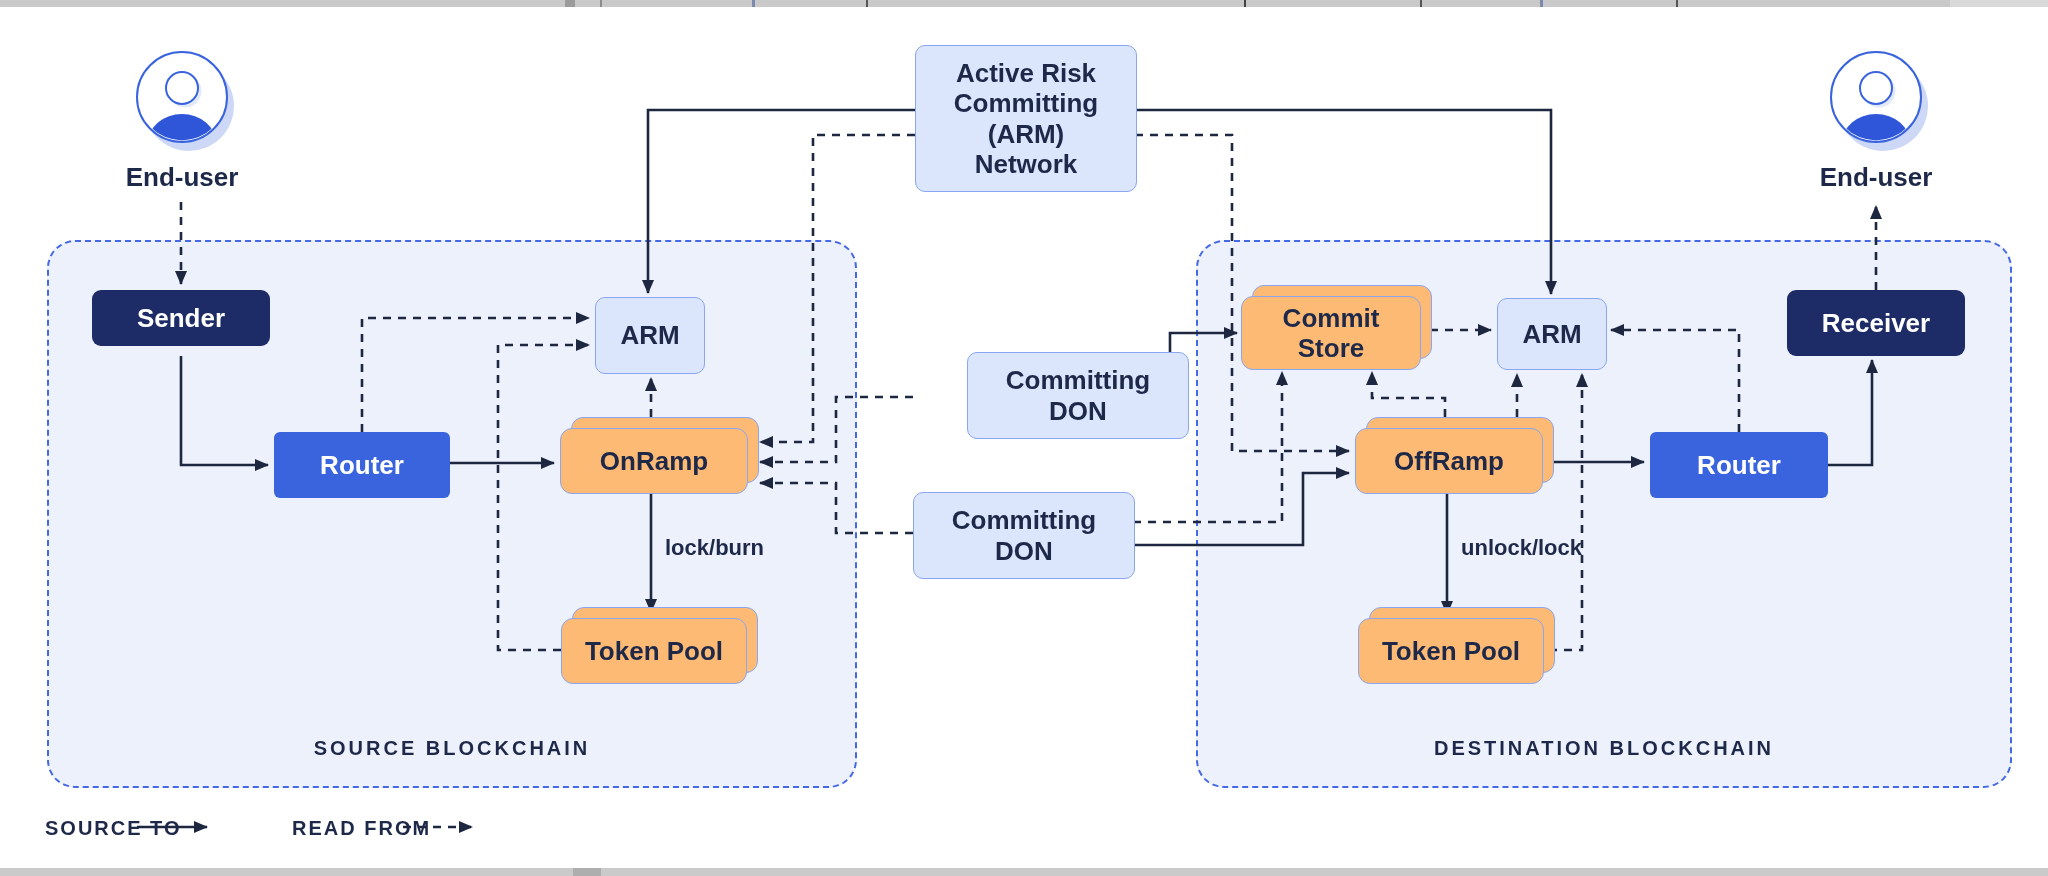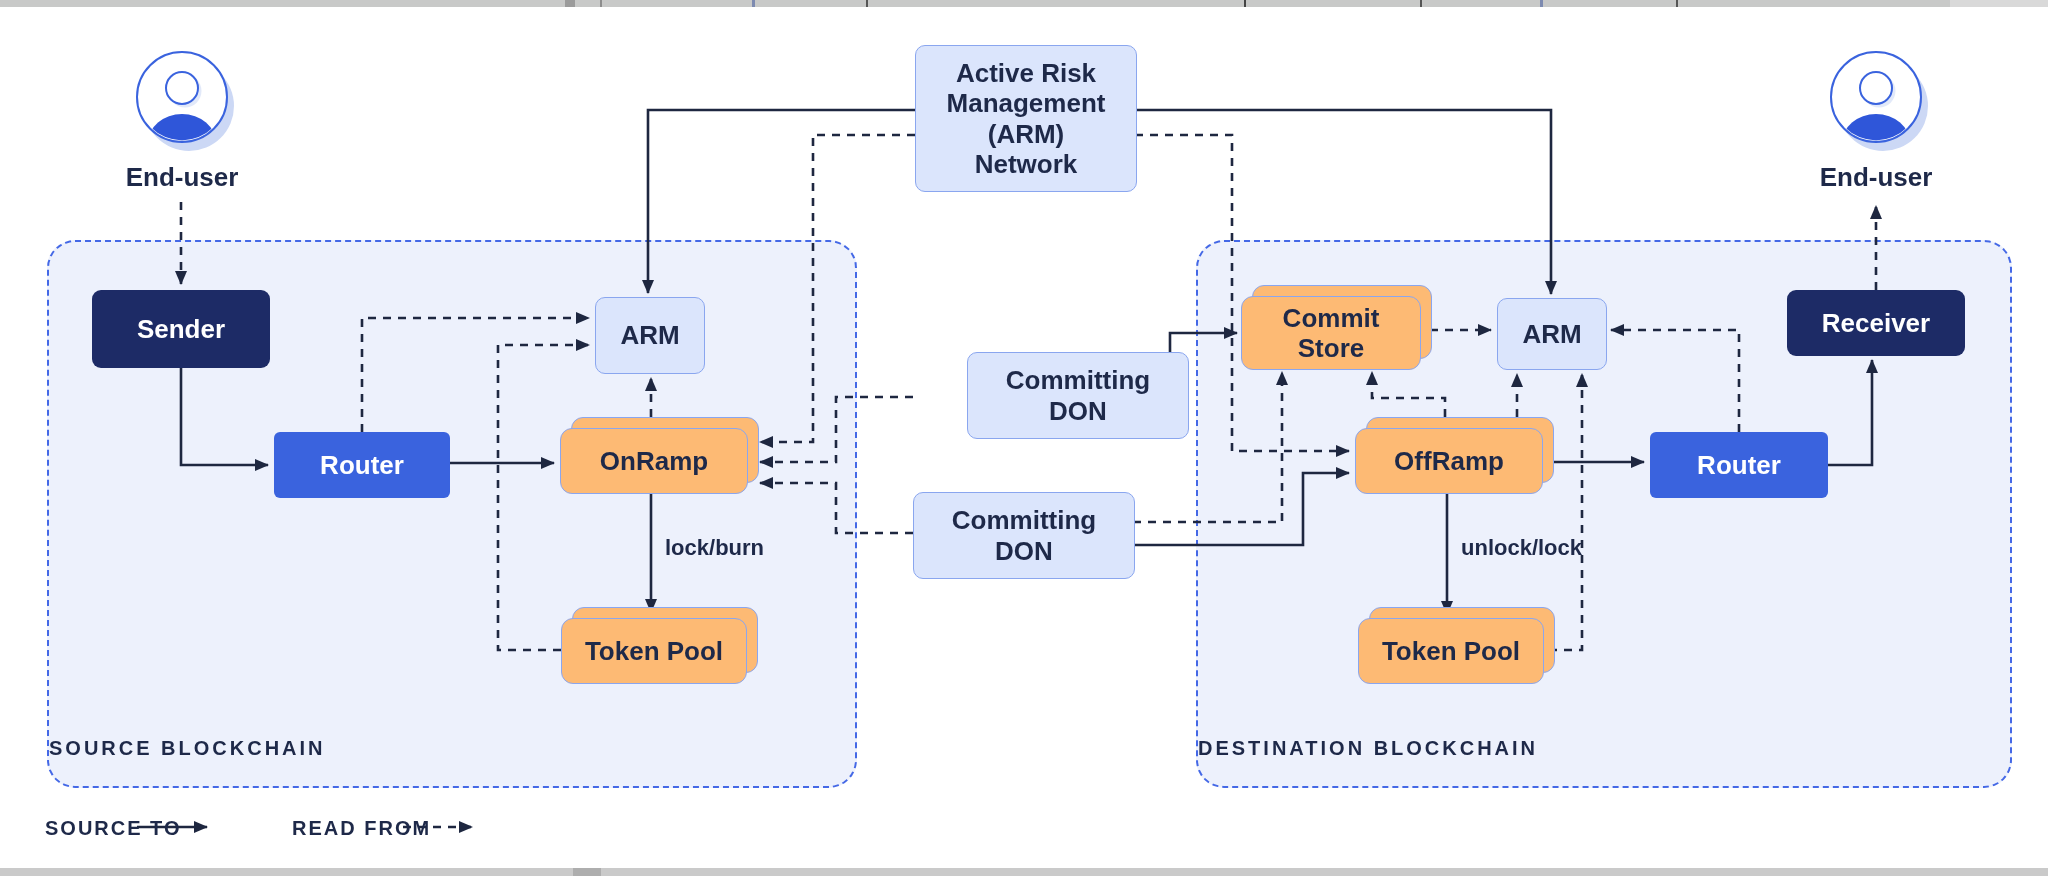--- a/index.html
+++ b/index.html
@@ -13,21 +13,21 @@
   .chrome-top{position:absolute;left:0;top:0;width:2048px;height:7px;background:#c8c9c8;z-index:6;}
   .chrome-top .seg{position:absolute;top:0;height:7px;}
   .chrome-bottom{position:absolute;left:0;top:868px;width:2048px;height:8px;background:#cacaca;z-index:6;}
   .scroll-thumb{position:absolute;left:573px;top:0;width:28px;height:8px;background:#aeaeae;}
   
   .region{
     position:absolute;border:2px dashed #4468e6;border-radius:28px;
     background:#edf1fc;z-index:1;
   }
   .region-caption{
-    position:absolute;left:0;right:0;bottom:26px;
+    position:absolute;left:0;right:0;bottom:26px;text-align:center;
     font-size:20px;font-weight:bold;letter-spacing:3px;color:#1e2949;
   }
   
   svg.wires{position:absolute;left:0;top:0;z-index:2;}
   .wire{fill:none;stroke:#1e2740;stroke-width:2.6px;}
   .wire.dash{stroke-dasharray:8 7;}
   
   .node{
     position:absolute;z-index:3;display:flex;align-items:center;justify-content:center;
     text-align:center;font-weight:bold;font-size:26px;line-height:1.16;
@@ -133,34 +133,34 @@
 
     <path class="wire" marker-end="url(#ah)" d="M137 827 H207"></path>
     <path class="wire dash" marker-end="url(#ah)" d="M403 827 H472"></path>
   </svg>
 
   <div class="person-label" style="left:72px;top:162px;">End-user</div>
   <div class="person-label" style="left:1766px;top:162px;">End-user</div>
 
   <div class="node light" style="left:915px;top:45px;width:220px;height:145px;">
     <span>Active Risk
-Management
+Committing
 (ARM)
 Network</span>
   </div>
   <div class="node light" style="left:967px;top:352px;width:220px;height:85px;">
     <span>Committing
 DON</span>
   </div>
   <div class="node light" style="left:913px;top:492px;width:220px;height:85px;">
     <span>Committing
 DON</span>
   </div>
 
-  <div class="node dark" style="left:92px;top:290px;width:178px;height:78px;">
+  <div class="node dark" style="left:92px;top:290px;width:178px;height:56px;">
     <span>Sender</span>
   </div>
   <div class="node blue" style="left:274px;top:432px;width:176px;height:66px;">
     <span>Router</span>
   </div>
   <div class="node light" style="left:595px;top:297px;width:108px;height:75px;">
     <span>ARM</span>
   </div>
   <div class="stack" style="left:560px;top:428px;width:186px;height:64px;">
     <div class="card back"></div>

